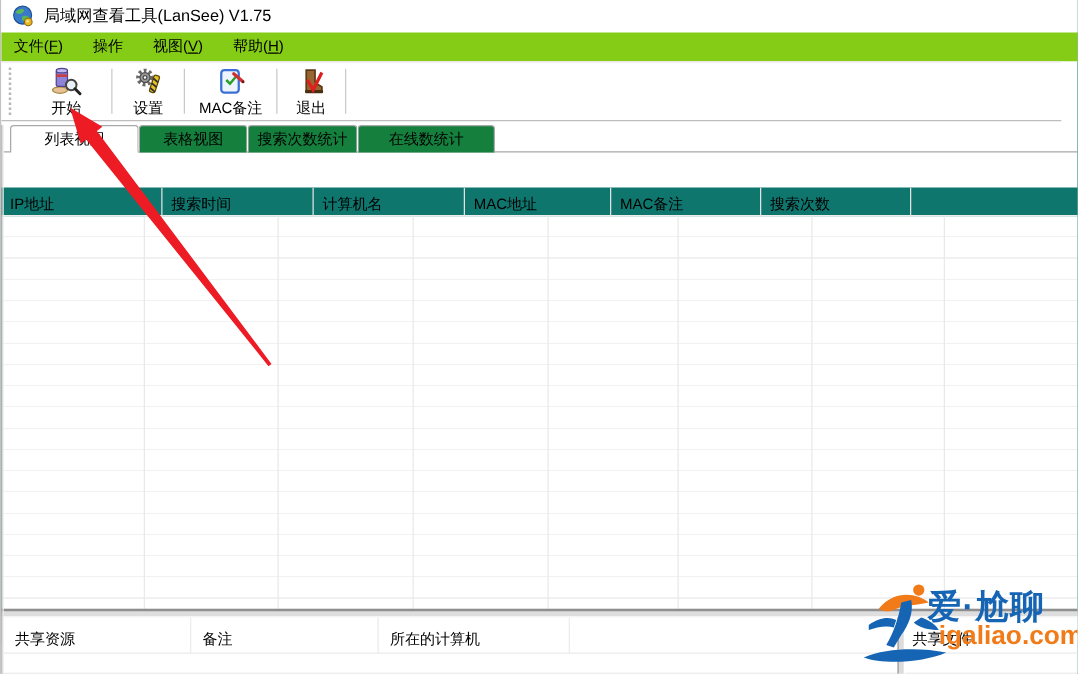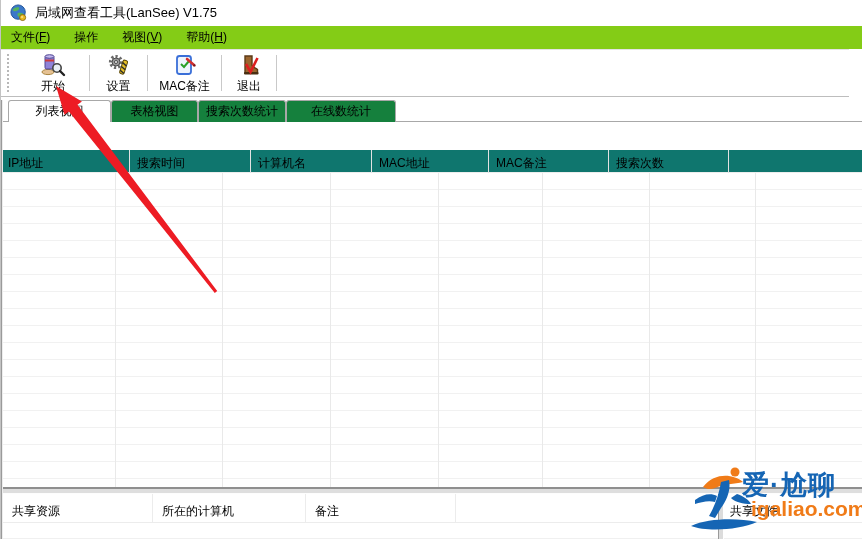--- a/index.html
+++ b/index.html
@@ -180,22 +180,22 @@
 </div>
 <div class="edge-l"></div>
 <div class="edge-l2"></div>
 
 <div class="h-split"></div>
 
 <div class="bottom">
   <div class="b-left">
     <div class="b-hdr">
       <div class="b-cell" style="width:150px">共享资源</div>
+      <div class="b-cell" style="width:150px">备注</div>
       <div class="b-cell" style="width:153px">所在的计算机</div>
-      <div class="b-cell" style="width:150px">备注</div>
       <div class="b-cell" style="flex:1;border-right:none"></div>
     </div>
     <div class="b-body"></div>
   </div>
   <div class="v-split"></div>
   <div class="b-right">
     <div class="b-hdr">
       <div class="b-cell" style="flex:1;border-right:none;padding-left:6px">共享文件</div>
     </div>
     <div class="b-body"></div>

